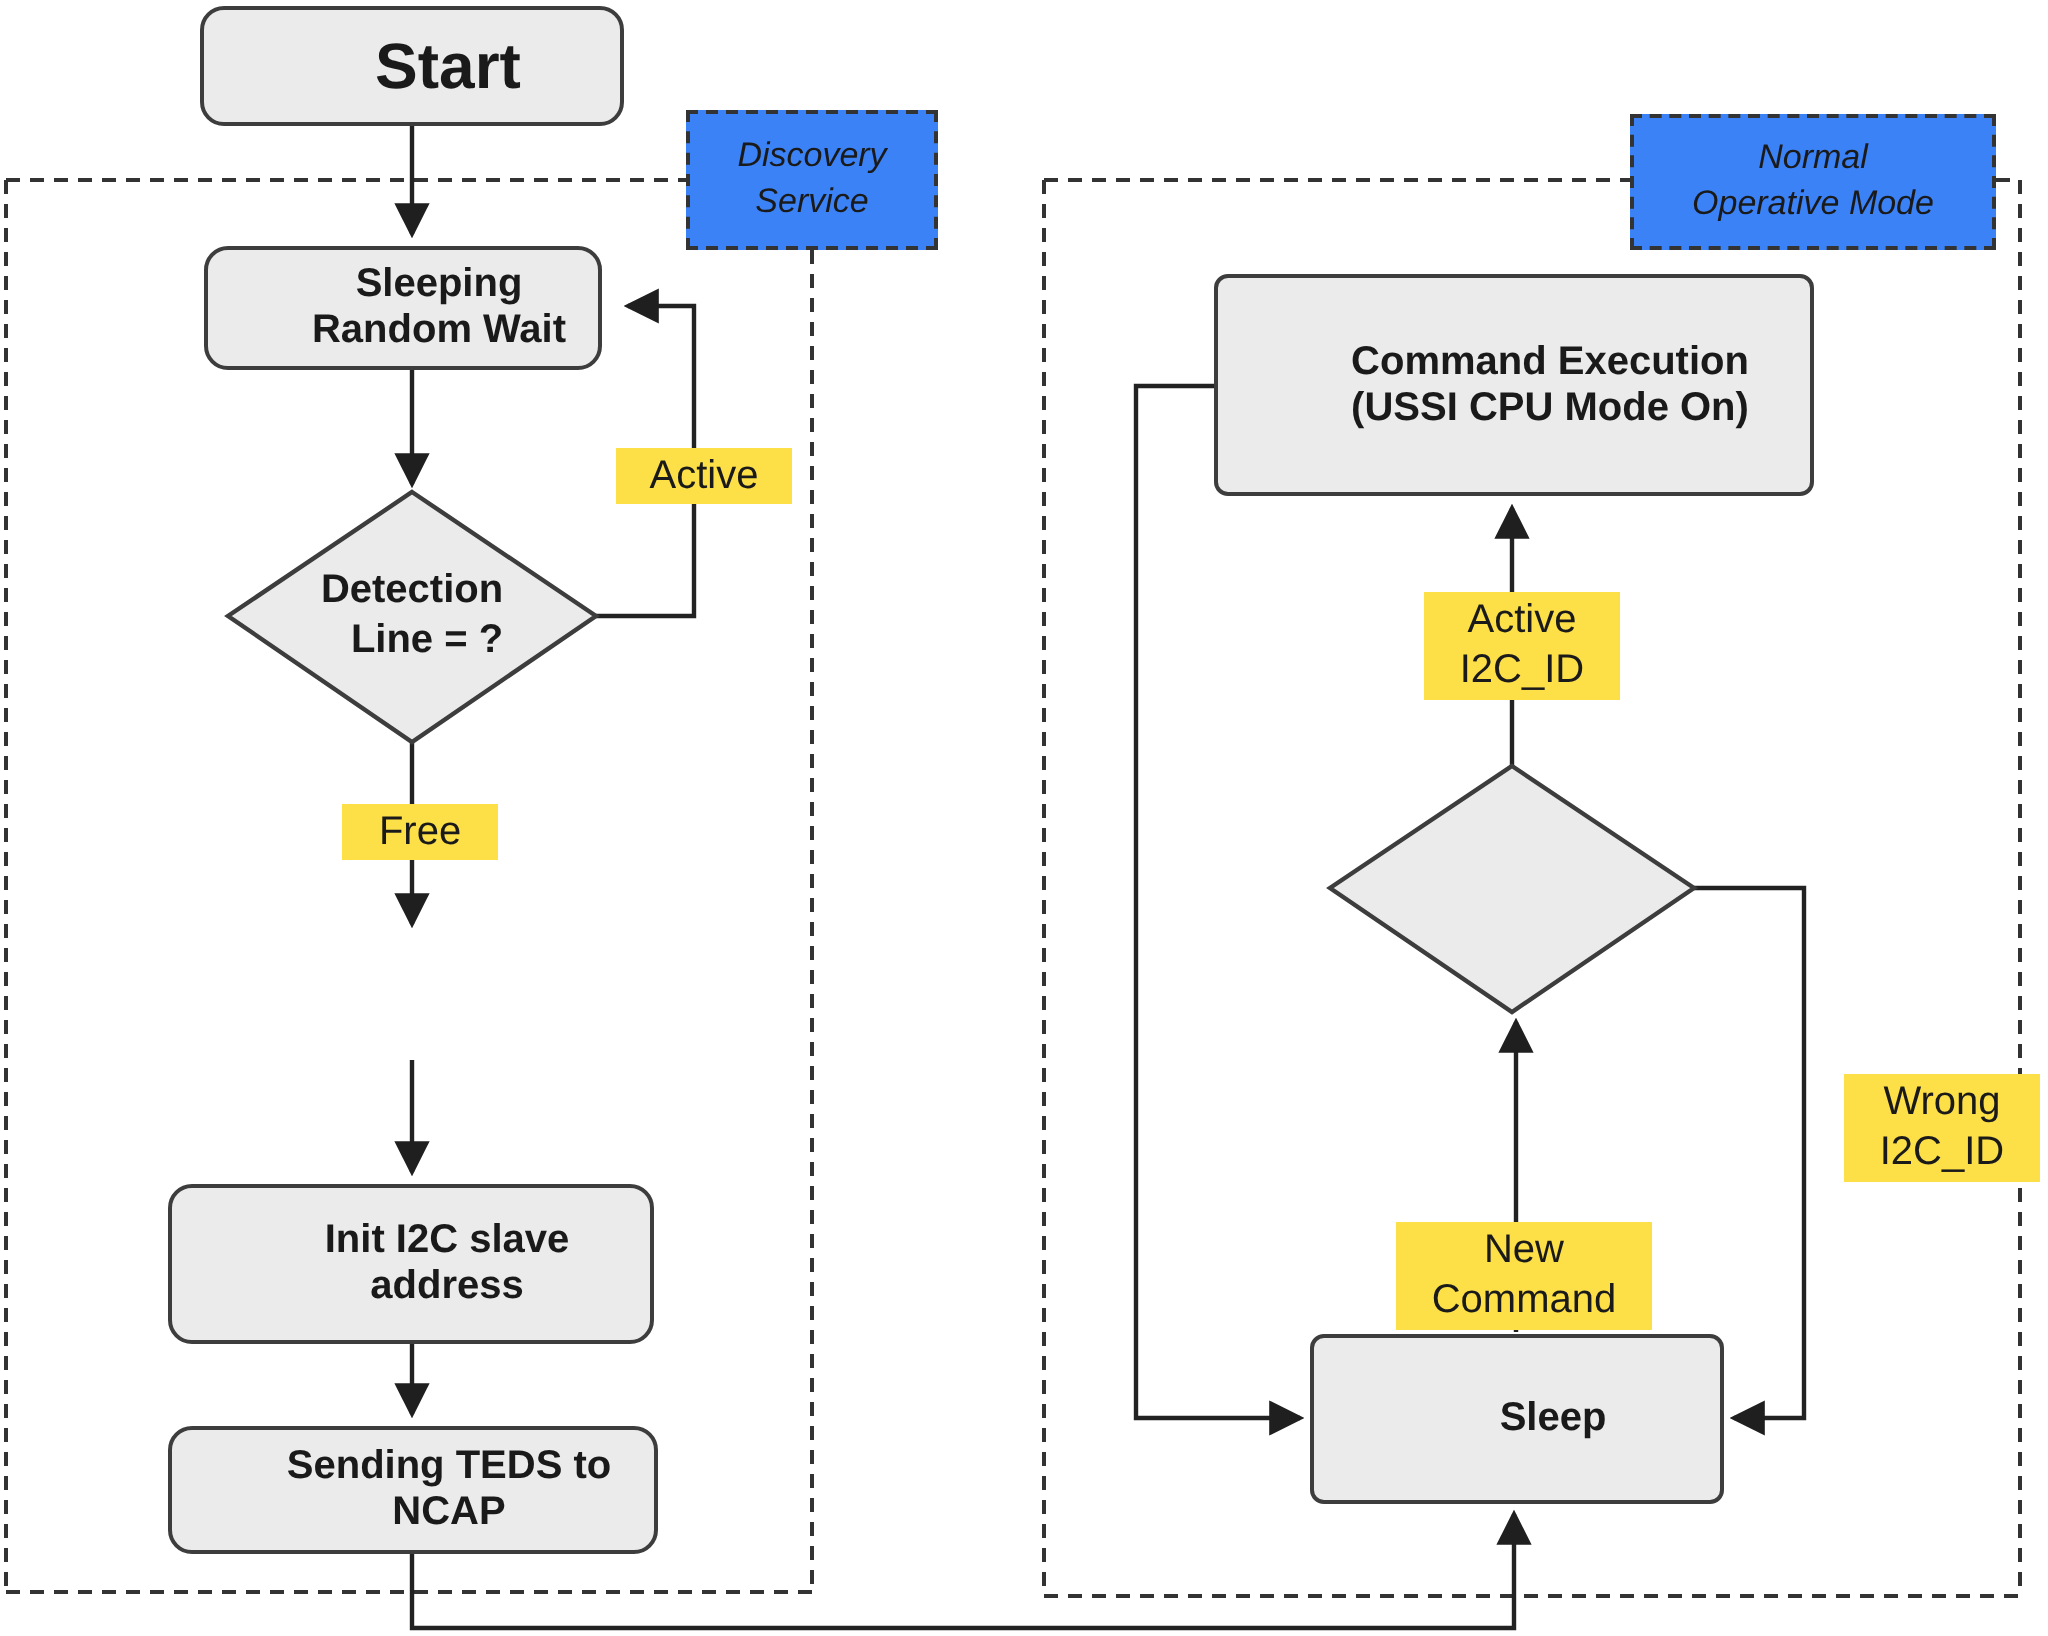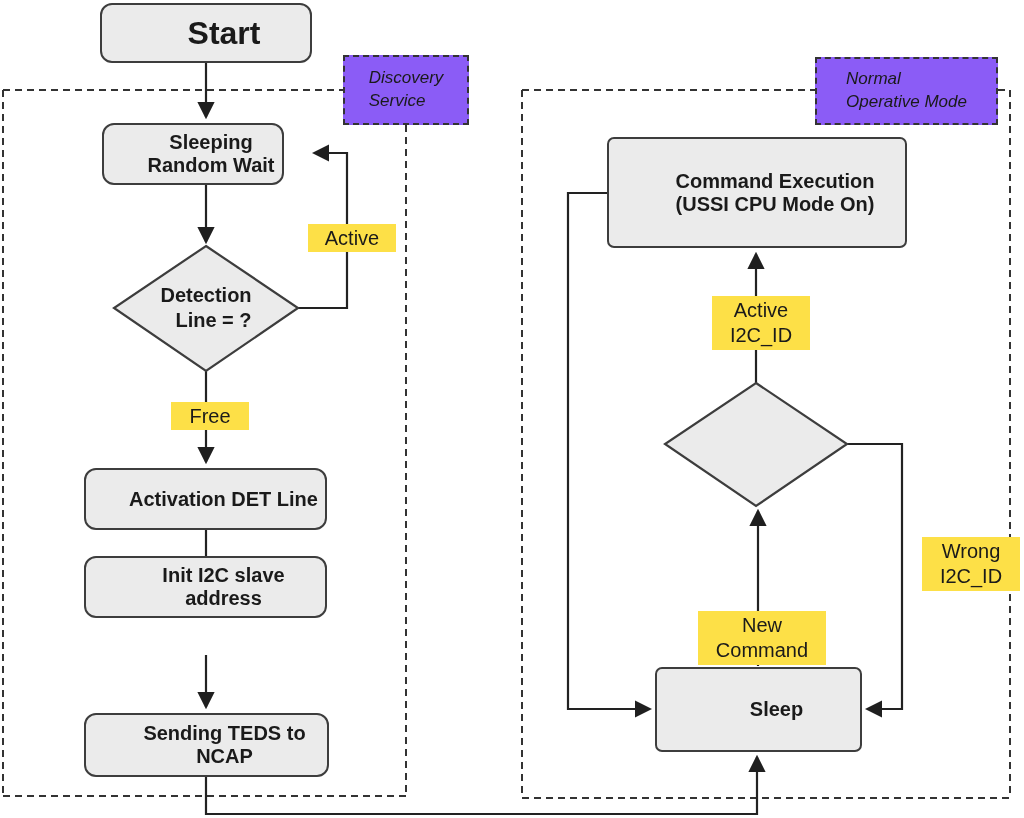--- a/index.html
+++ b/index.html
@@ -22,23 +22,23 @@
     position:absolute;display:flex;align-items:center;justify-content:center;
     text-align:right;font-weight:bold;font-size:20px;line-height:1.25;
     white-space:pre-line;background:transparent;
   }
   .edge-label{
     position:absolute;display:flex;align-items:center;justify-content:center;
     text-align:center;font-size:20px;line-height:1.25;background:#fde047;
     white-space:pre-line;padding:1px 4px;
   }
   .region-label{
-    position:absolute;box-sizing:border-box;background:#8b5cf6;
+    position:absolute;box-sizing:border-box;background:#3b82f6;
     border:2px dashed #333333;display:flex;align-items:center;justify-content:center;
-    text-align:left;font-style:italic;font-size:17px;line-height:1.35;
+    text-align:center;font-style:italic;font-size:17px;line-height:1.35;
     white-space:pre-line;
   }
 </style>
 </head>
 <body>
 
 <div id="stage">
 
   <svg id="wires" width="1024" height="818" viewBox="0 0 1024 818" xmlns="http://www.w3.org/2000/svg">
     <defs>
@@ -80,26 +80,25 @@
     <polygon points="756,383 847,444 756,506 665,444" fill="#ebebeb" stroke="#3d3d3d" stroke-width="2.2"></polygon>
   </svg>
 
   <div class="region-label" style="left:343px;top:55px;width:126px;height:70px;">Discovery
 Service</div>
   <div class="region-label" style="left:815px;top:57px;width:183px;height:68px;">Normal
 Operative Mode</div>
 
   <div class="node start" style="left:100px;top:3px;width:212px;height:60px;">Start</div>
 
-  <div class="node" style="left:102px;top:123px;width:182px;height:62px;">Sleeping
+  <div class="node" style="left:102px;top:123px;width:199px;height:62px;">Sleeping
 Random Wait</div>
 
-  <div class="node" style="left:84px;top:468px;width:243px;height:62px;">Activation DET Line</div>
 
-  <div class="node" style="left:84px;top:556px;width:243px;height:62px;">Init I2C slave address</div>
+  <div class="node" style="left:84px;top:592px;width:243px;height:80px;">Init I2C slave address</div>
 
   <div class="node" style="left:84px;top:713px;width:245px;height:64px;">Sending TEDS to
 NCAP</div>
 
   <div class="node big-radius" style="left:607px;top:137px;width:300px;height:111px;">Command Execution
 (USSI CPU Mode On)</div>
 
   <div class="node big-radius" style="left:655px;top:667px;width:207px;height:85px;">Sleep</div>
 
   <div class="diamond-label" style="left:126px;top:278px;width:160px;height:60px;">Detection

